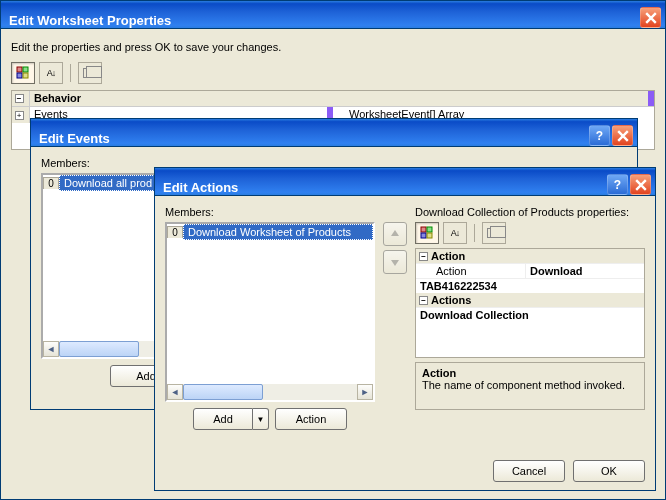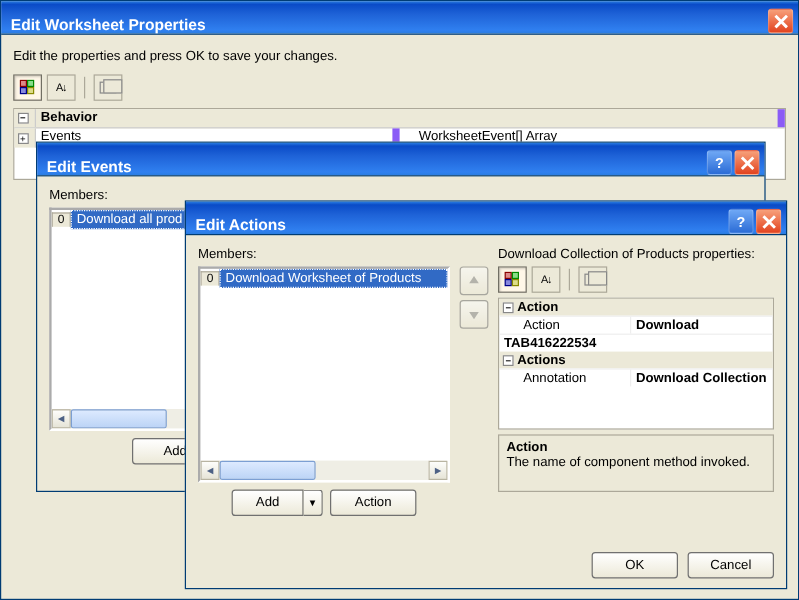--- a/index.html
+++ b/index.html
@@ -330,28 +330,27 @@
             <div class="propval">Download</div>
           </div>
           <div class="proprow">
             <div class="propval">TAB416222534</div>
           </div>
           <div class="propcat">
               <span class="expander">−</span>
               <span>Actions</span>
             </div>
           <div class="proprow">
-            <div class="propname">Annotation</div>
             <div class="propval">Download Collection</div>
           </div>
         </div>
         <div class="propdesc">
           <div class="dt">Action</div>
           <div>The name of component method invoked.</div>
         </div>
       </div>
     </div>
     <div class="btnrow" style="margin-top:8px;">
+      <button class="btn">Cancel</button>
       <button class="btn">OK</button>
-      <button class="btn">Cancel</button>
     </div>
   </div>
 </div>
 
 </body></html>

